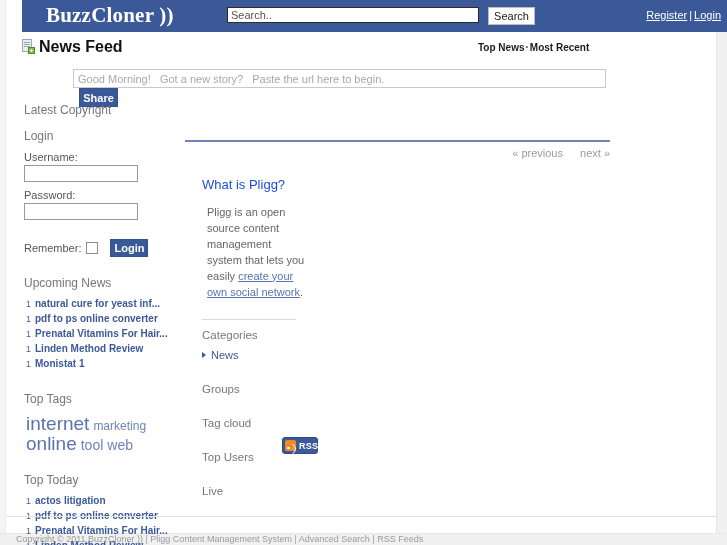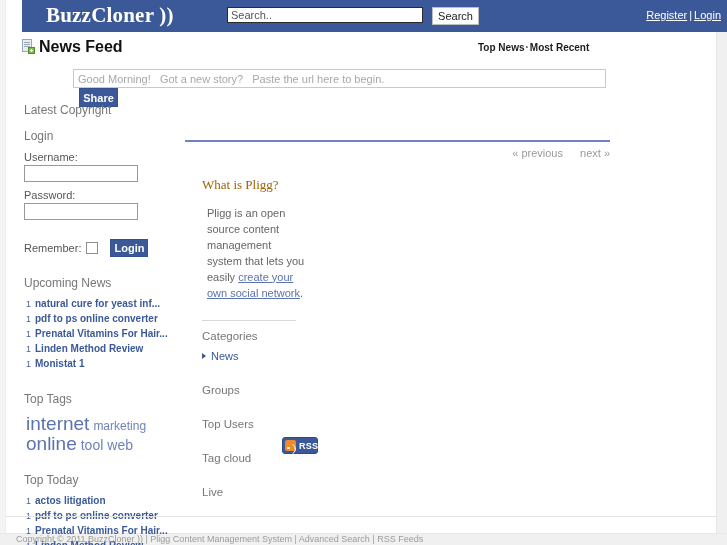--- a/index.html
+++ b/index.html
@@ -74,21 +74,21 @@
     letter-spacing: 0.2px;
     white-space: nowrap;
   }
   .search-wrap {
     position: absolute;
     left: 205px;
     top: 7px;
     height: 18px;
   }
   .search-input {
-    width: 196px;
+    width: 252px;
     height: 16px;
     border: 1px solid #2b2b2b;
     background: #ffffff;
     font-family: "Liberation Sans", sans-serif;
     font-size: 11px;
     color: #555;
     padding: 0 3px;
     box-sizing: border-box;
     vertical-align: top;
     outline: none;
@@ -365,23 +365,22 @@
     color: #999;
   }
   .pager a {
     color: #9a9a9a;
     text-decoration: none;
     margin-left: 14px;
   }
   .main-heading {
     margin: 18px 0 0 17px;
     font-size: 13px;
-    color: #a16207;
+    color: #1d4ed8;
     font-weight: normal;
-    font-family: Liberation Serif, serif;
   }
   .main-para {
     margin: 13px 0 0 22px;
     width: 98px;
     font-size: 11px;
     color: #666;
     line-height: 1.45;
   }
   .main-para a {
     color: #5b73b0;
@@ -604,22 +603,22 @@
     <div class="main-para"><span>Pligg is an open source content management system that lets you easily </span><a href="#">create your own social network</a><span>.</span></div>
 
     <div class="section-rule"></div>
 
     <div class="sub-heading">Categories</div>
     <ul class="cat-list">
       <li><span class="tri"></span><a href="#">News</a></li>
     </ul>
 
     <div class="menu-item"><a href="#">Groups</a></div>
+    <div class="menu-item"><a href="#">Tag cloud</a></div>
     <div class="menu-item"><a href="#">Top Users</a></div>
-    <div class="menu-item"><a href="#">Tag cloud</a></div>
     <div class="menu-item"><a href="#">Live</a></div>
 
     <div class="rss-badge">
       <span class="rss-glyph"></span>
       <span class="rss-label">RSS</span>
     </div>
   </div>
 
   <div id="footer">
     <div class="footer-text">Copyright © 2011 BuzzCloner )) | Pligg Content Management System | Advanced Search | RSS Feeds</div>

